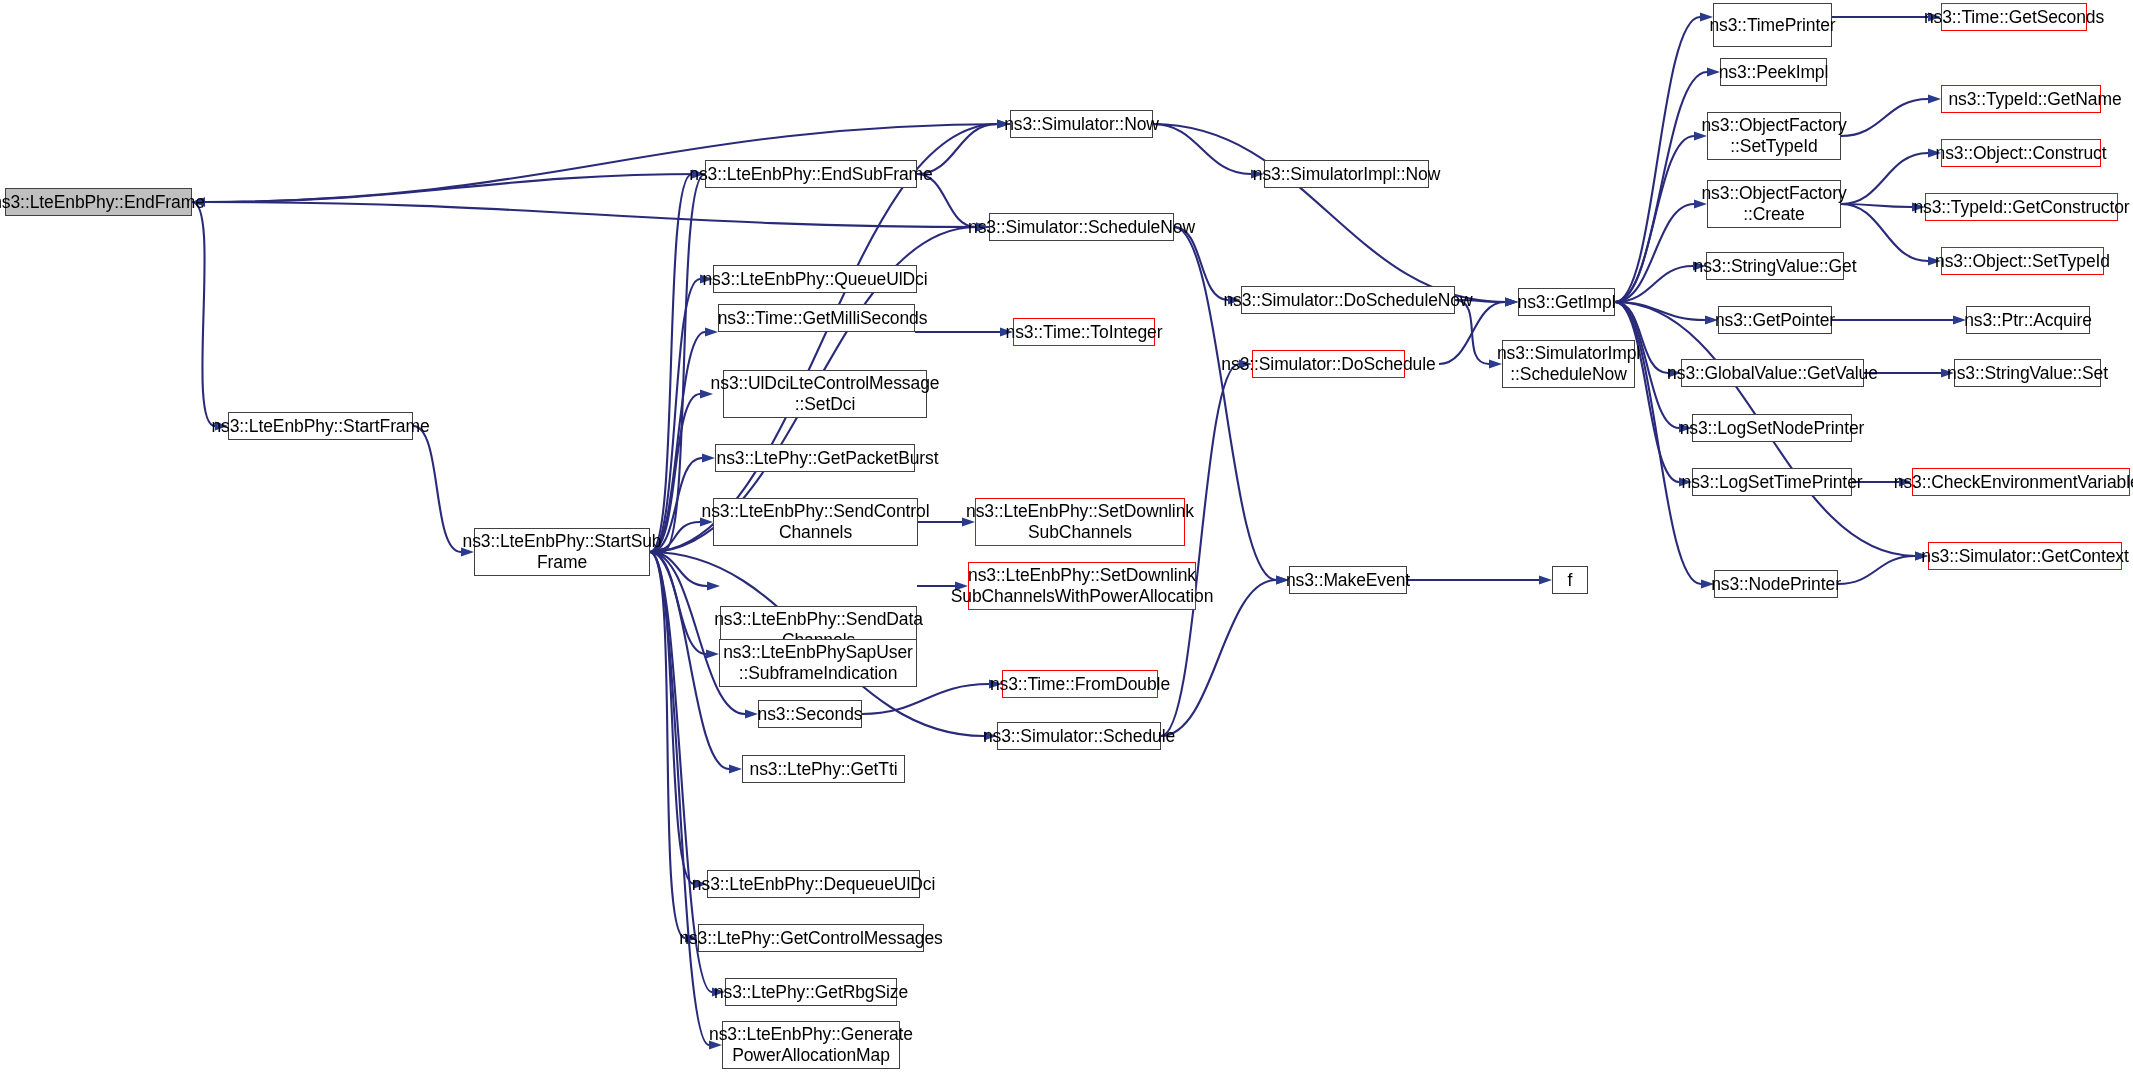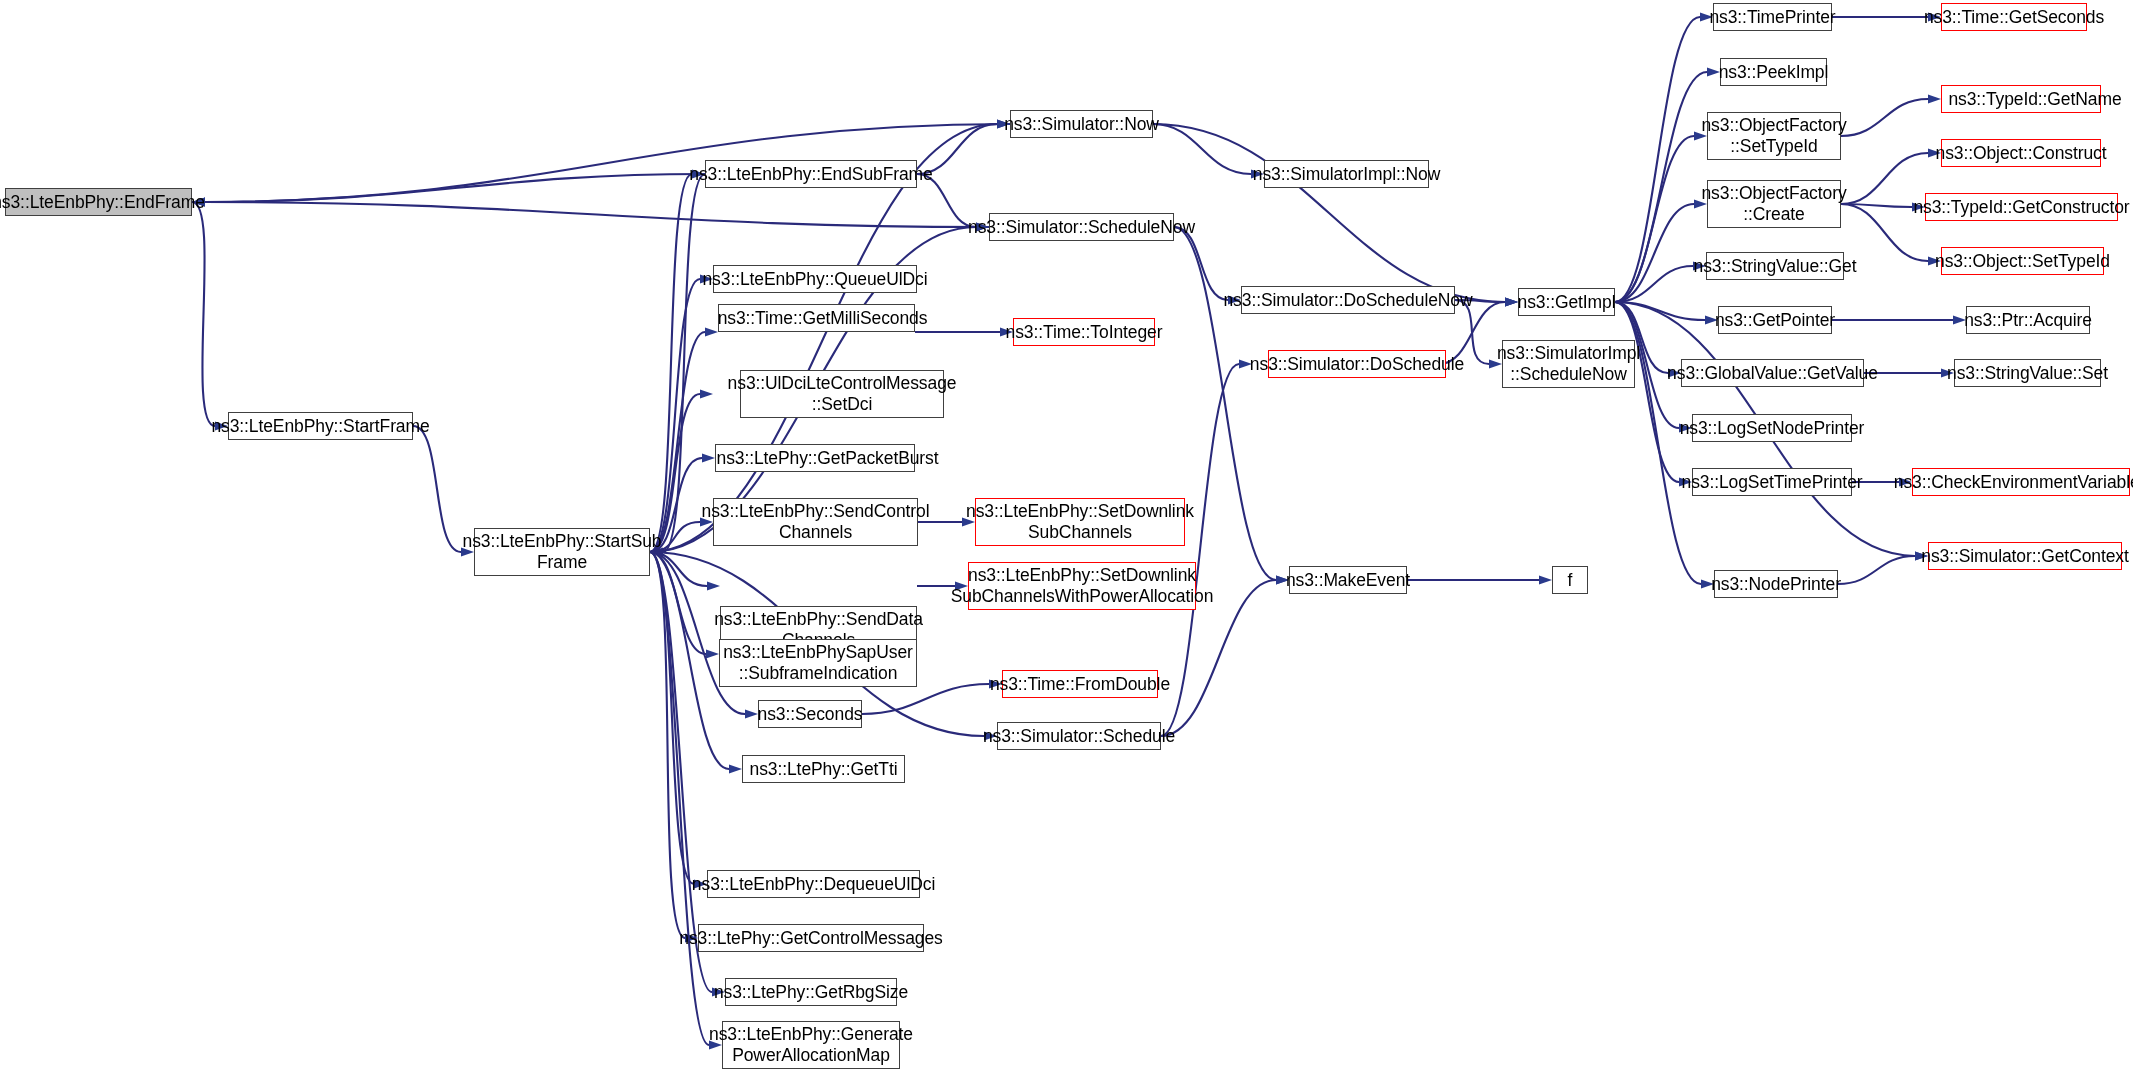--- a/index.html
+++ b/index.html
@@ -153,21 +153,21 @@
       </div>
       <div class="nodebox" style="left: 705px; top: 160px; width: 212px; height: 28px;">
         <span class="lbl">ns3::LteEnbPhy::EndSubFrame</span>
       </div>
       <div class="nodebox" style="left: 713px; top: 265px; width: 204px; height: 28px;">
         <span class="lbl">ns3::LteEnbPhy::QueueUlDci</span>
       </div>
       <div class="nodebox" style="left: 718px; top: 304px; width: 197px; height: 28px; padding-left: 16px;">
         <span class="lbl">ns3::Time::GetMilliSeconds</span>
       </div>
-      <div class="nodebox" style="left: 740px; top: 370px; width: 204px; height: 48px;">
+      <div class="nodebox" style="left: 723px; top: 370px; width: 204px; height: 48px;">
         <span class="lbl">ns3::UlDciLteControlMessage
 ::SetDci</span>
       </div>
       <div class="nodebox" style="left: 715px; top: 444px; width: 200px; height: 28px; padding-left: 29px;">
         <span class="lbl">ns3::LtePhy::GetPacketBurst</span>
       </div>
       <div class="nodebox" style="left: 713px; top: 498px; width: 205px; height: 48px;">
         <span class="lbl">ns3::LteEnbPhy::SendControl
 Channels</span>
       </div>
@@ -220,37 +220,37 @@
       </div>
       <div class="nodebox" style="left: 997px; top: 722px; width: 164px; height: 28px;">
         <span class="lbl">ns3::Simulator::Schedule</span>
       </div>
       <div class="nodebox" style="left: 1264px; top: 160px; width: 165px; height: 28px;">
         <span class="lbl">ns3::SimulatorImpl::Now</span>
       </div>
       <div class="nodebox" style="left: 1241px; top: 286px; width: 214px; height: 28px;">
         <span class="lbl">ns3::Simulator::DoScheduleNow</span>
       </div>
-      <div class="nodebox red" style="left: 1252px; top: 350px; width: 178px; height: 28px; margin-left: 16px;">
+      <div class="nodebox red" style="left: 1252px; top: 350px; width: 153px; height: 28px;">
         <span class="lbl">ns3::Simulator::DoSchedule</span>
       </div>
       <div class="nodebox" style="left: 1289px; top: 566px; width: 118px; height: 28px;">
         <span class="lbl">ns3::MakeEvent</span>
       </div>
       <div class="nodebox" style="left: 1552px; top: 566px; width: 36px; height: 28px;">
         <span class="lbl">f</span>
       </div>
       <div class="nodebox" style="left: 1518px; top: 288px; width: 97px; height: 28px;">
         <span class="lbl">ns3::GetImpl</span>
       </div>
       <div class="nodebox" style="left: 1502px; top: 340px; width: 133px; height: 48px;">
         <span class="lbl">ns3::SimulatorImpl
 ::ScheduleNow</span>
       </div>
-      <div class="nodebox" style="left: 1713px; top: 3px; width: 119px; height: 28px;">
+      <div class="nodebox" style="left: 1713px; top: 3px; width: 119px; height: 44px;">
         <span class="lbl">ns3::TimePrinter</span>
       </div>
       <div class="nodebox" style="left: 1720px; top: 58px; width: 107px; height: 28px;">
         <span class="lbl">ns3::PeekImpl</span>
       </div>
       <div class="nodebox" style="left: 1707px; top: 112px; width: 134px; height: 48px;">
         <span class="lbl">ns3::ObjectFactory
 ::SetTypeId</span>
       </div>
       <div class="nodebox" style="left: 1707px; top: 180px; width: 134px; height: 48px;">

